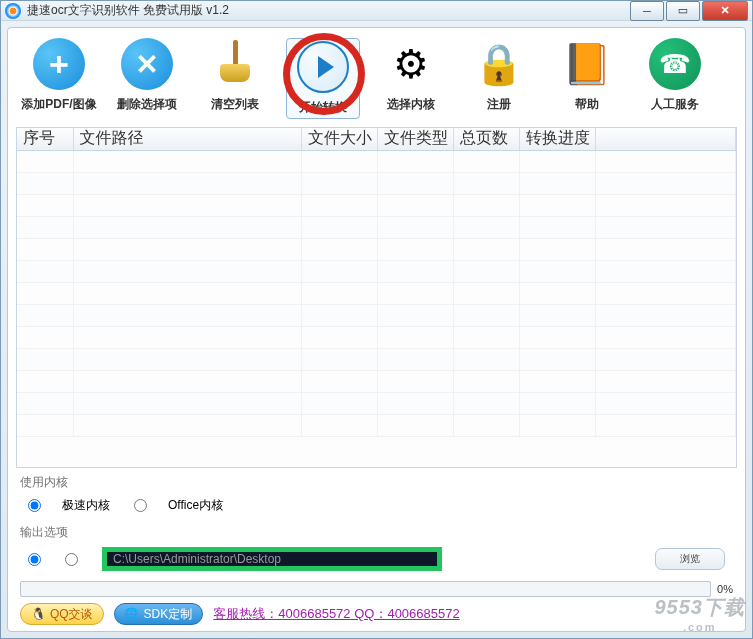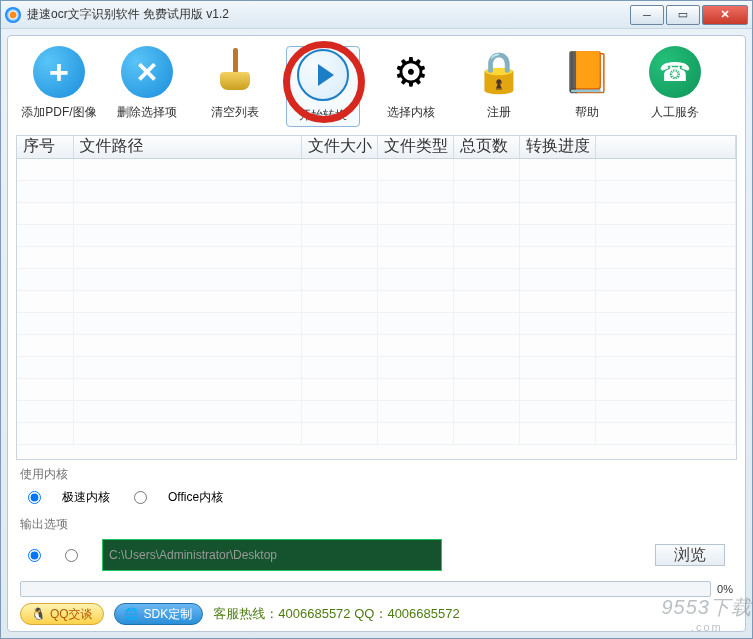--- a/index.html
+++ b/index.html
@@ -1,33 +1,33 @@
 <!DOCTYPE html>
 <html><head>
 <meta charset="utf-8">
 <style>
 * { box-sizing: border-box; margin: 0; padding: 0; }
 body { font-family: "Microsoft YaHei", SimSun, sans-serif; font-size: 12px; background: #d8e4ec; width: 753px; height: 639px; overflow: hidden; position: relative; }
 
 .window { width: 753px; height: 639px; background: linear-gradient(#eaf2f8,#dfe9f0); border: 1px solid #7a9ab5; display: flex; flex-direction: column; }
 
-.titlebar { height: 28px; background: linear-gradient(#f2f7fb,#dde9f2); display: flex; align-items: center; padding: 0 4px; border-bottom: 1px solid #c8d6e2; }
+.titlebar { height: 20px; background: linear-gradient(#f2f7fb,#dde9f2); display: flex; align-items: center; padding: 0 4px; border-bottom: 1px solid #c8d6e2; }
 .titlebar .app-icon { width: 16px; height: 16px; margin-right: 6px; background: radial-gradient(circle,#ff8c1a 30%,#fff 32%,#1a8cff 60%); border-radius: 50%; }
 .titlebar .title { flex: 1; color: #333; }
 .win-btns { display: flex; }
 .win-btn { width: 34px; height: 20px; margin-left: 2px; border: 1px solid #6a87a1; border-radius: 2px; display: flex; align-items: center; justify-content: center; font-size: 11px; cursor: pointer; }
 .win-min,.win-max { background: linear-gradient(#fdfefe,#d6e3ee); color:#334; }
 .win-close { width: 46px; background: linear-gradient(#ef6f63,#c83a2a); color:#fff; font-weight:bold; }
 
 .content { margin: 6px; background: #fff; border: 1px solid #b8c8d6; border-radius: 4px; flex: 1; display: flex; flex-direction: column; padding: 8px 8px 6px 8px; }
 
 .toolbar { display: flex; gap: 14px; padding: 2px 6px 8px 6px; }
 .tool { width: 74px; display: flex; flex-direction: column; align-items: center; cursor: pointer; position: relative; }
 .tool .ico { width: 52px; height: 52px; border-radius: 50%; display:flex; align-items:center; justify-content:center; }
-.tool .lbl { margin-top: 6px; color:#333; font-size:12px; white-space:nowrap; }
+.tool .lbl { margin-top: 6px; color:#333; font-size:12px; white-space:nowrap;font-weight:bold; }
 .tool.selected { border:1px solid #8fb5d8; border-radius:4px; padding:2px; background:#f5faff; }
 .ring { position:absolute; top:-6px; left:-4px; width:82px; height:82px; border:7px solid #d6281f; border-radius:50%; pointer-events:none; }
 
 .ico-add{background:radial-gradient(circle at 30% 30%,#59c4f7,#1b8edc);}
 .ico-del{background:radial-gradient(circle at 30% 30%,#59c4f7,#1b8edc);}
 .ico-clear{background:transparent;}
 .ico-play{background:radial-gradient(circle at 30% 30%,#f6fbff,#d8ecf9);border:2px solid #1d7ec8;}
 .ico-phone{background:radial-gradient(circle at 30% 30%,#24c07a,#0f9458);}
 
 .plus::before{content:"+";color:#fff;font-size:34px;font-weight:bold;}
@@ -41,34 +41,34 @@
 .table-wrap{border:1px solid #c9d6e1;flex:1;overflow:hidden;background:#fdfdfd;}
 table{width:100%;border-collapse:collapse;table-layout:fixed;}
 thead th{background:linear-gradient(#fcfdfe,#ecf1f6);border-right:1px solid #d3dde6;border-bottom:1px solid #c9d6e1;height:22px;font-weight:normal;color:#333;font-size:16px;text-align:left;padding-left:6px;}
 tbody td{border-right:1px solid #eef2f5;border-bottom:1px solid #eef2f5;height:22px;}
 tbody tr:nth-child(even) td{background:#fbfcfd;}
 
 .section{padding:6px 4px 2px 4px;}
 .section .hdr{color:#737373;margin-bottom:4px;}
 .radio-row{display:flex;align-items:center;gap:24px;padding:2px 8px;}
 .radio-row label{display:flex;align-items:center;gap:21px;cursor:pointer;}
-.path-input{flex:0 0 340px;height:32px;border:1px solid #22c55e;background:#14532d;color:#999;padding:0 6px;font-size:12px;}
-.browse-btn{width:70px;height:22px;background:linear-gradient(#fafcfe,#e6edf3);border:1px solid #b6c5d2;border-radius:0;cursor:pointer;font-size:16px;color:#444;}
+.path-input{flex:0 0 340px;height:24px;border:5px solid #22c55e;background:#0f172a;color:#999;padding:0 6px;font-size:12px;}
+.browse-btn{width:70px;height:22px;background:linear-gradient(#fafcfe,#e6edf3);border:1px solid #b6c5d2;border-radius:7px;cursor:pointer;font-size:10px;color:#444;}
 
 .progress-row{display:flex;align-items:center;gap:6px;padding:6px 4px 2px 4px;}
 .progress{flex:1;height:16px;border:1px solid #b9c7d3;background:#f3f6f9;border-radius:2px;}
 .pct{color:#333;font-size:11px;}
 
 .footer{display:flex;align-items:center;gap:10px;padding:4px 4px 0 4px;}
 .pill{height:22px;padding:0 10px;border-radius:11px;display:flex;align-items:center;gap:4px;font-size:12px;cursor:pointer;border:1px solid;}
 .pill-qq{background:linear-gradient(#fff3b3,#ffd24a);border-color:#d7a92f;color:#b35a00;}
 .pill-sdk{background:linear-gradient(#6ab7f2,#2a8fd8);border-color:#1f72b0;color:#fff;}
-.hotline{color:#4d7c0f;font-size:13px;}
-
-.watermark{position:absolute;right:1px;bottom:6px;color:rgba(120,130,140,.5);font-style:italic;font-size:20px;font-weight:normal;letter-spacing:1px;}
+.hotline{color:#a21caf;text-decoration:underline;font-size:13px;}
+
+.watermark{position:absolute;right:8px;bottom:6px;color:rgba(120,130,140,.5);font-style:italic;font-size:20px;font-weight:bold;letter-spacing:1px;}
 .watermark small{font-size:11px;display:block;text-align:center;font-style:normal;letter-spacing:2px;}
 </style>
 </head>
 <body>
 
 <div class="window">
   <div class="titlebar">
     <div class="app-icon"></div>
     <div class="title">捷速ocr文字识别软件 免费试用版 v1.2</div>
     <div class="win-btns">

